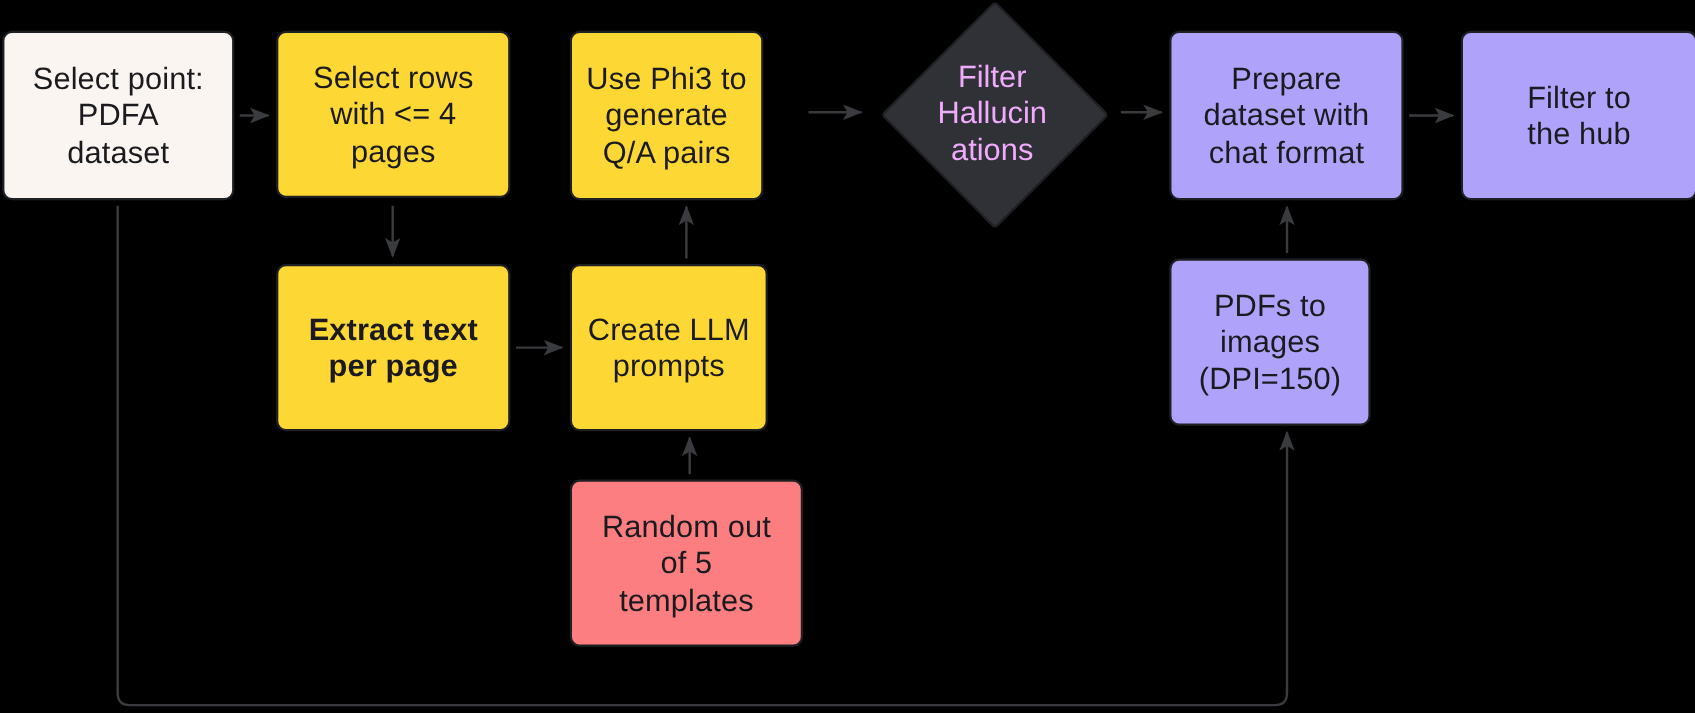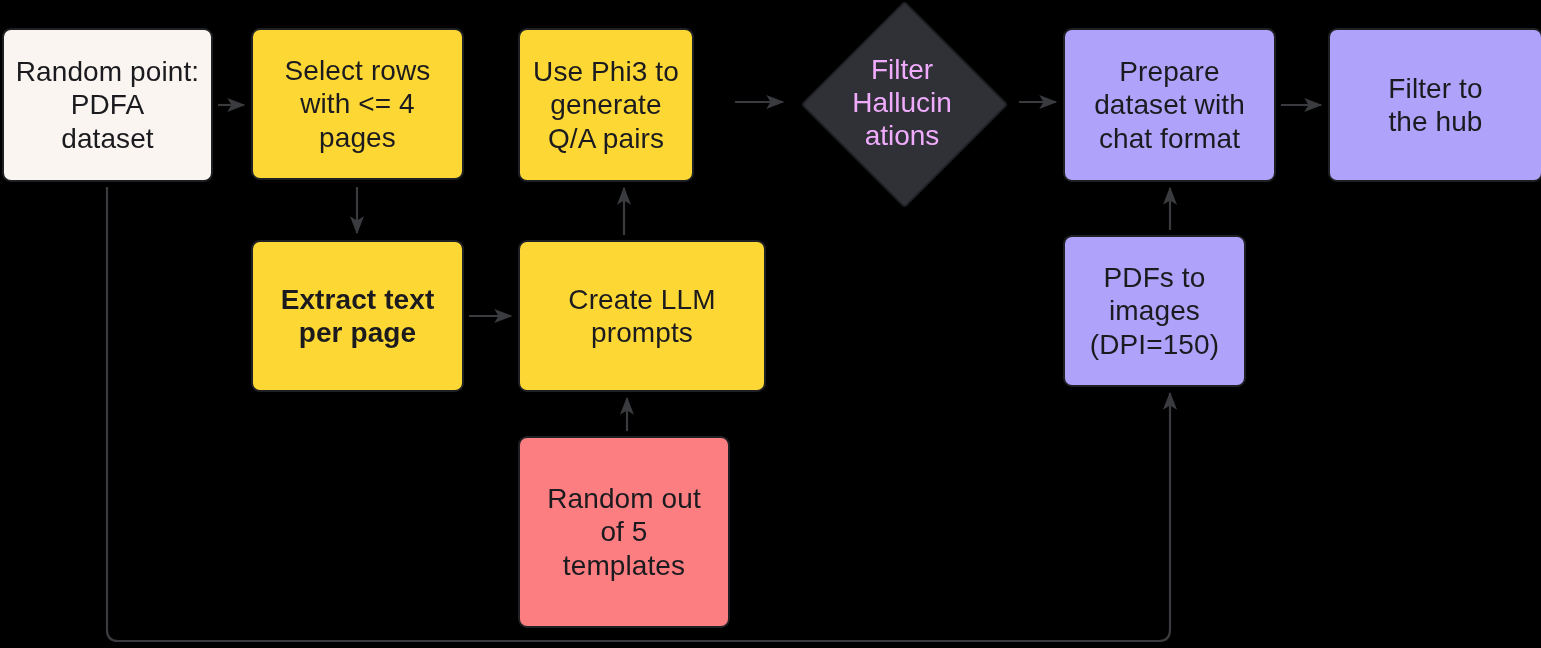--- a/index.html
+++ b/index.html
@@ -91,21 +91,21 @@
         <path d="M 1281 105 L 1321 105" stroke-linecap="butt" stroke-linejoin="round" marker-end="url(#arrowhead)"></path>
         <path d="M 357 187 L 357 233" stroke-linecap="butt" stroke-linejoin="round" marker-end="url(#arrowhead)"></path>
         <path d="M 469 316 L 511 316" stroke-linecap="butt" stroke-linejoin="round" marker-end="url(#arrowhead)"></path>
         <path d="M 624 235 L 624 188" stroke-linecap="butt" stroke-linejoin="round" marker-end="url(#arrowhead)"></path>
         <path d="M 627 431 L 627 398" stroke-linecap="butt" stroke-linejoin="round" marker-end="url(#arrowhead)"></path>
         <path d="M 1170 230 L 1170 188" stroke-linecap="butt" stroke-linejoin="round" marker-end="url(#arrowhead)"></path>
         <path d="M 107 187 L 107 630 Q 107 641 118 641 L 1159 641 Q 1170 641 1170 630 L 1170 393" stroke-linecap="butt" stroke-linejoin="round" marker-end="url(#arrowhead)"></path>
       </g>
   </svg>
 
-  <div class="node start" style="left: 2px; top: 28px; width: 211px; height: 154px;"><span>Random point:
+  <div class="node start" style="left: 2px; top: 28px; width: 211px; height: 154px;"><span>Select point:
 PDFA
 dataset</span></div>
 
   <div class="node yellow" style="left: 251px; top: 28px; width: 213px; height: 152px;"><span>Select  rows
 with &lt;= 4
 pages</span></div>
 
   <div class="node yellow" style="left: 518px; top: 28px; width: 176px; height: 154px;"><span>Use Phi3 to
 generate
 Q/A pairs</span></div>
@@ -120,24 +120,24 @@
   <div class="node purple" style="left: 1063px; top: 28px; width: 213px; height: 154px; justify-content: center;"><span>Prepare
 dataset with
 chat format</span></div>
 
   <div class="node purple" style="left: 1328px; top: 28px; width: 215px; height: 154px;"><span>Filter to
 the hub</span></div>
 
   <div class="node yellow" style="left: 251px; top: 240px; width: 213px; height: 152px; font-weight: bold;"><span>Extract text
 per page</span></div>
 
-  <div class="node yellow" style="left: 518px; top: 240px; width: 248px; height: 152px;"><span>Create LLM
+  <div class="node yellow" style="left: 518px; top: 240px; width: 180px; height: 152px;"><span>Create LLM
 prompts</span></div>
 
   <div class="node purple" style="left: 1063px; top: 235px; width: 183px; height: 152px;"><span>PDFs to
 images
 (DPI=150)</span></div>
 
-  <div class="node salmon" style="left: 518px; top: 436px; width: 212px; height: 192px; text-align: center;"><span>Random out
+  <div class="node salmon" style="left: 518px; top: 436px; width: 212px; height: 152px; text-align: center;"><span>Random out
 of 5
 templates</span></div>
 
 </div>
 
 </body></html>

